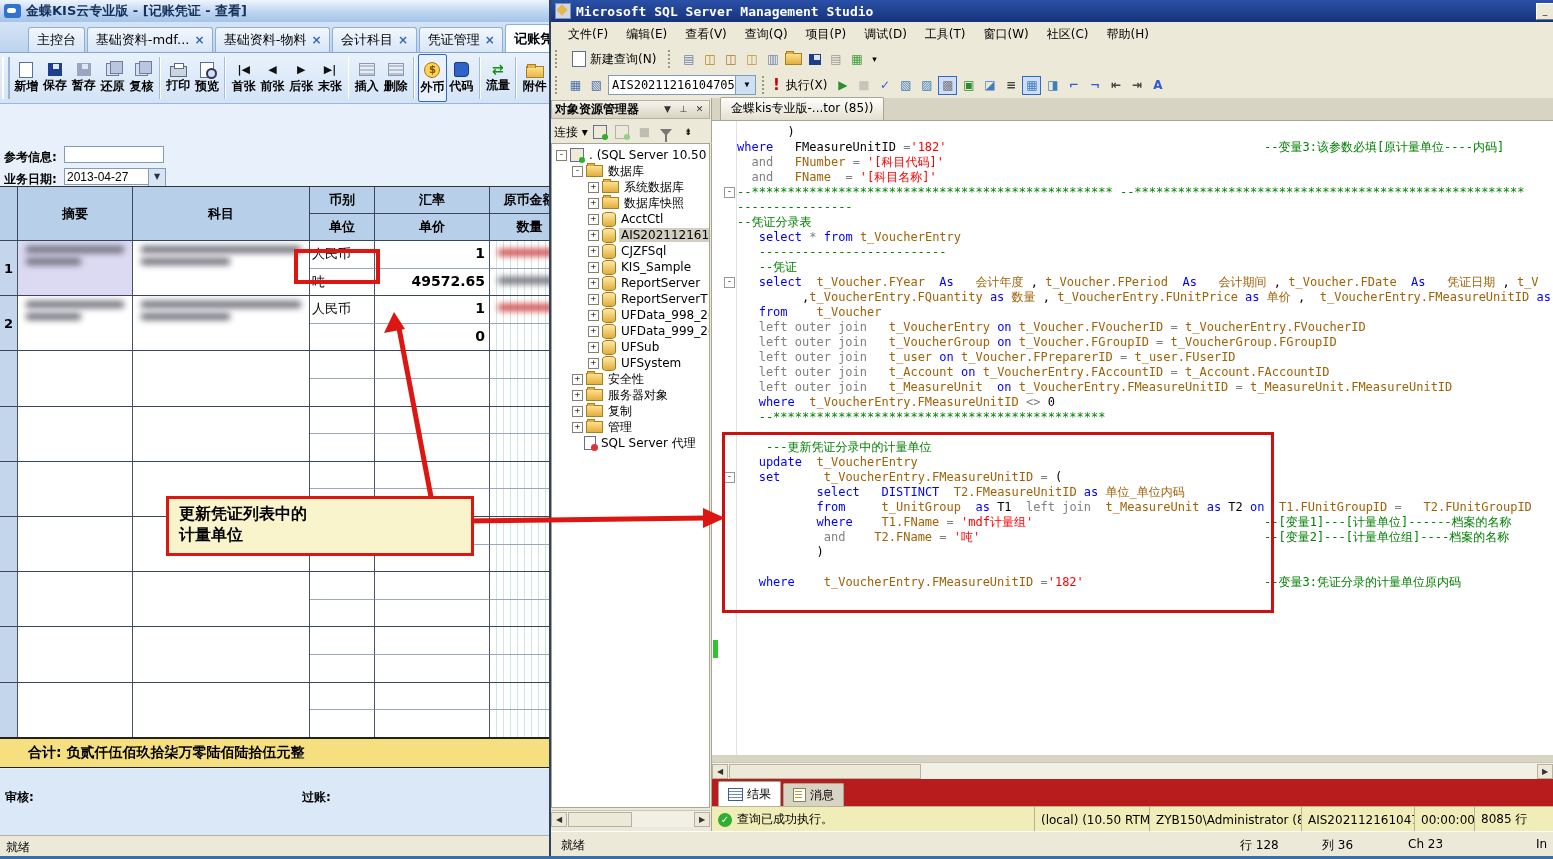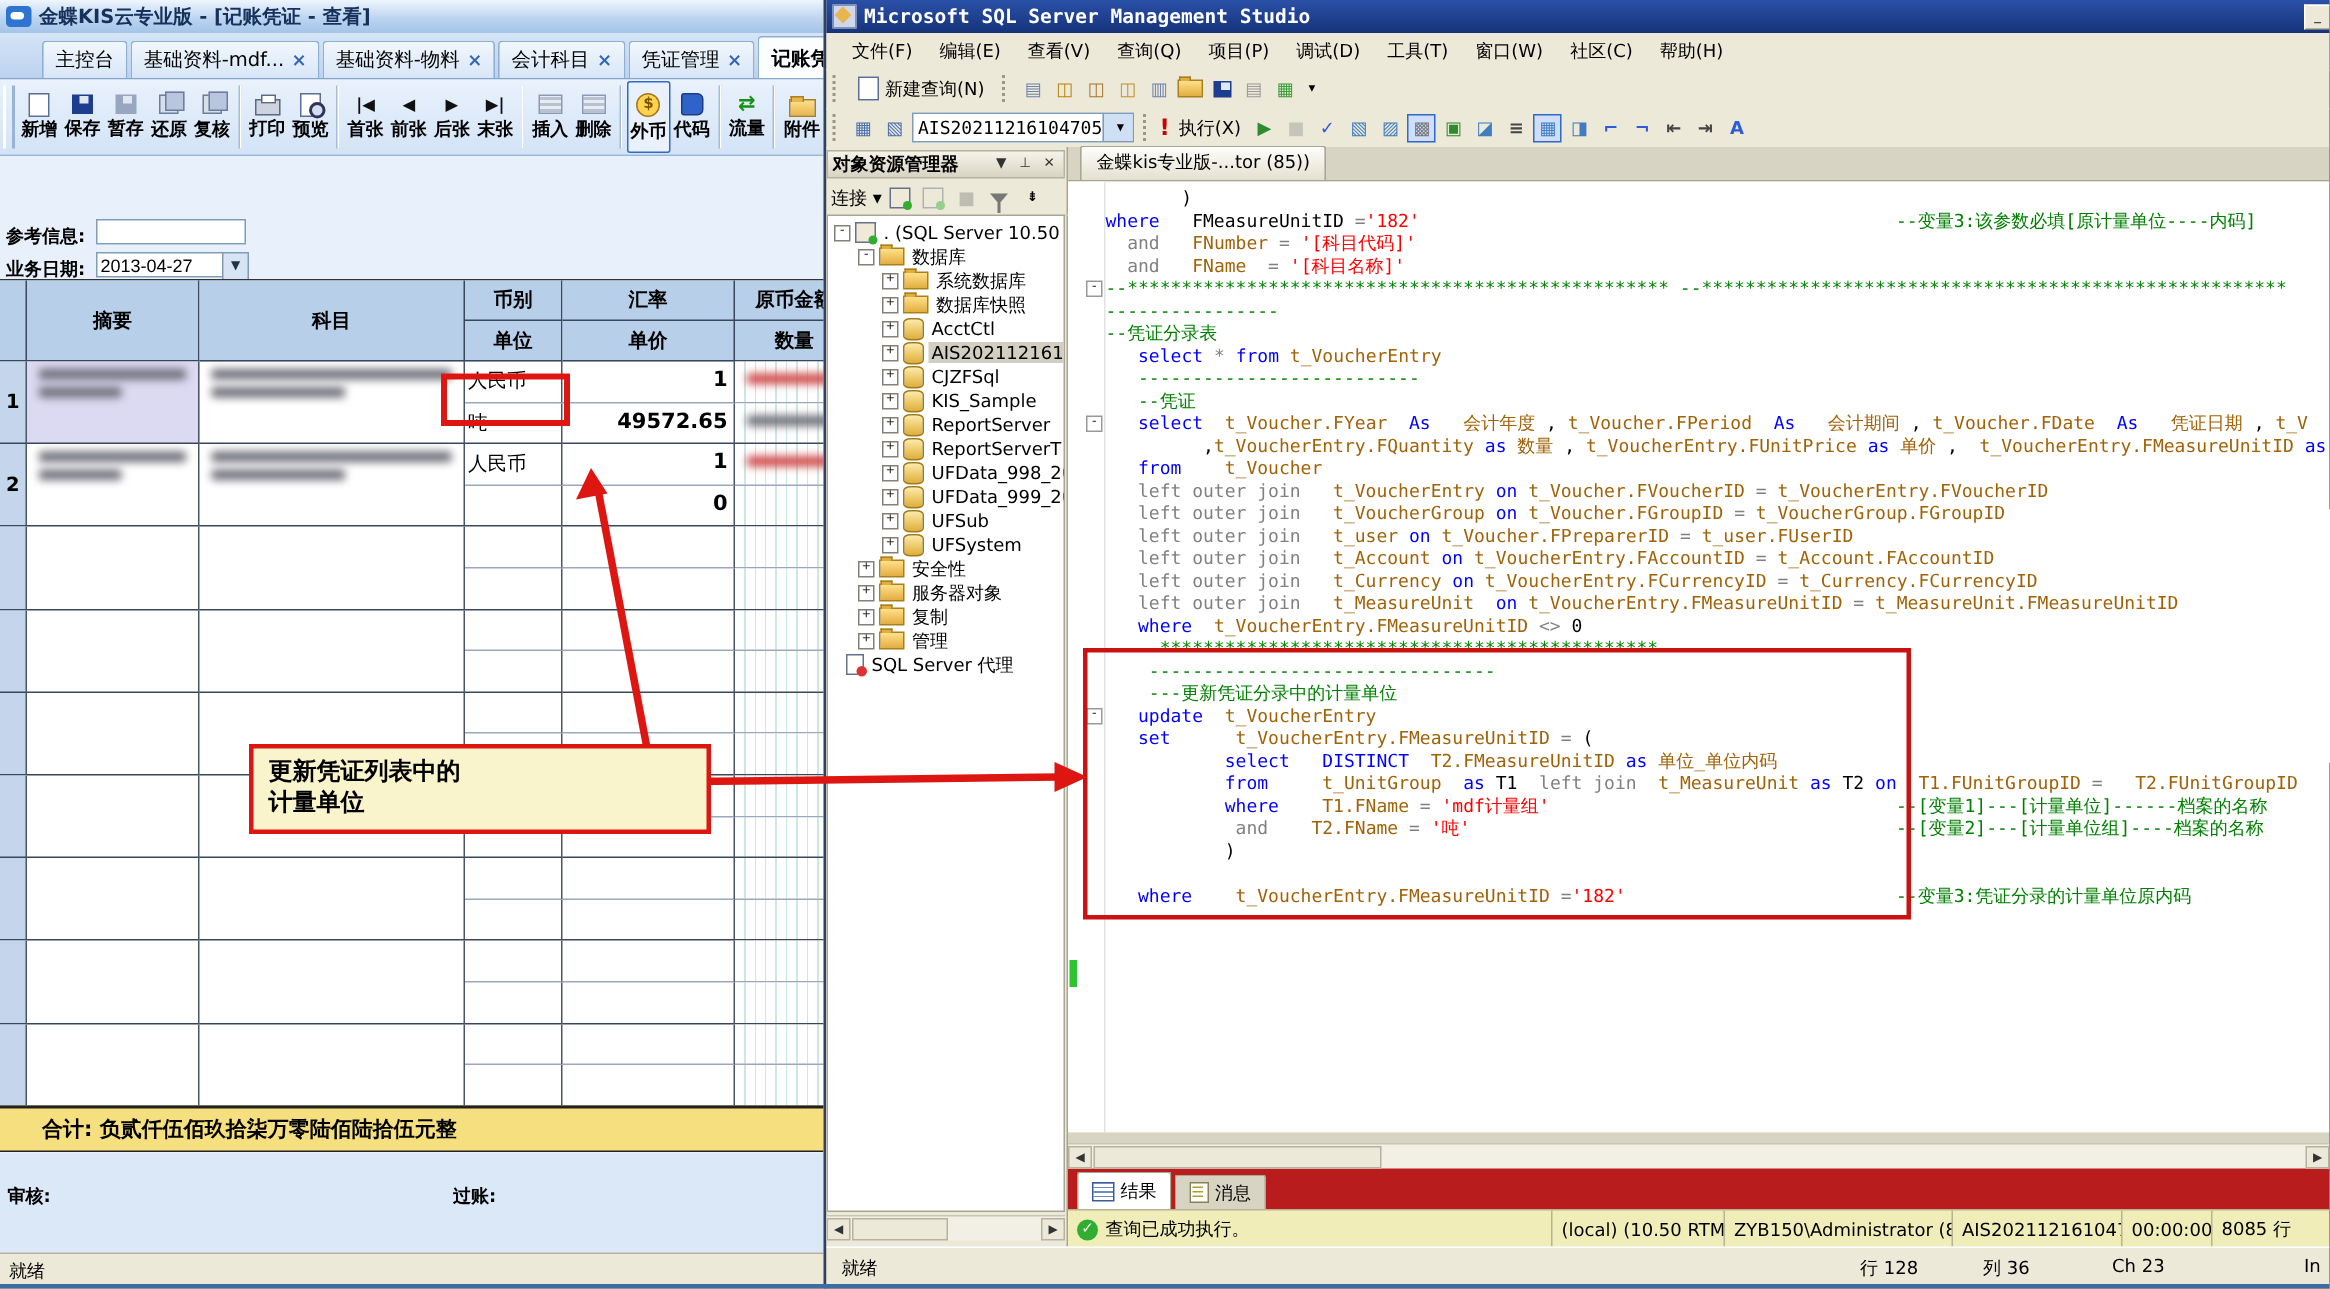--- a/index.html
+++ b/index.html
@@ -568,21 +568,21 @@
         <div class="trow" style="padding-left: 20px;">
           <span class="xb">+</span>
           <span class="ti ti-folder"></span>
           <span class="tlabel">复制</span>
         </div>
         <div class="trow" style="padding-left: 20px;">
           <span class="xb">+</span>
           <span class="ti ti-folder"></span>
           <span class="tlabel">管理</span>
         </div>
-        <div class="trow" style="">
+        <div class="trow" style="padding-left: 20px;">
           <span class="xspace"></span>
           <span class="ti ti-agent"></span>
           <span class="tlabel">SQL Server 代理</span>
         </div>
       </div>
     <div class="hscroll" style="left:0;top:712px;width:159px;">
       <span class="sarrow">◀</span>
       <span class="sthumb" style="width:62px;"></span>
       <span class="sarrow" style="margin-left:auto;">▶</span>
     </div>
@@ -609,21 +609,20 @@
         <div class="cl"><span class="c-p">   </span><span class="c-k">select</span><span class="c-p"> </span><span class="c-o">*</span><span class="c-p"> </span><span class="c-k">from</span><span class="c-p"> </span><span class="c-t">t_VoucherEntry</span></div>
         <div class="cl"><span class="c-c">   --------------------------</span></div>
         <div class="cl"><span class="c-c">   --凭证</span></div>
         <div class="cl"><span class="c-p">   </span><span class="c-k">select</span><span class="c-p">  </span><span class="c-t">t_Voucher.FYear</span><span class="c-p">  </span><span class="c-k">As</span><span class="c-p">   </span><span class="c-t">会计年度</span><span class="c-p"> , </span><span class="c-t">t_Voucher.FPeriod</span><span class="c-p">  </span><span class="c-k">As</span><span class="c-p">   </span><span class="c-t">会计期间</span><span class="c-p"> , </span><span class="c-t">t_Voucher.FDate</span><span class="c-p">  </span><span class="c-k">As</span><span class="c-p">   </span><span class="c-t">凭证日期</span><span class="c-p"> , </span><span class="c-t">t_V</span></div>
         <div class="cl"><span class="c-p">         ,</span><span class="c-t">t_VoucherEntry.FQuantity</span><span class="c-p"> </span><span class="c-k">as</span><span class="c-p"> </span><span class="c-t">数量</span><span class="c-p"> , </span><span class="c-t">t_VoucherEntry.FUnitPrice</span><span class="c-p"> </span><span class="c-k">as</span><span class="c-p"> </span><span class="c-t">单价</span><span class="c-p"> ,  </span><span class="c-t">t_VoucherEntry.FMeasureUnitID</span><span class="c-p"> </span><span class="c-k">as</span></div>
         <div class="cl"><span class="c-k">   from</span><span class="c-p">    </span><span class="c-t">t_Voucher</span></div>
         <div class="cl"><span class="c-g">   left outer join</span><span class="c-p">   </span><span class="c-t">t_VoucherEntry</span><span class="c-p"> </span><span class="c-k">on</span><span class="c-p"> </span><span class="c-t">t_Voucher.FVoucherID</span><span class="c-p"> </span><span class="c-o">=</span><span class="c-p"> </span><span class="c-t">t_VoucherEntry.FVoucherID</span></div>
         <div class="cl"><span class="c-g">   left outer join</span><span class="c-p">   </span><span class="c-t">t_VoucherGroup</span><span class="c-p"> </span><span class="c-k">on</span><span class="c-p"> </span><span class="c-t">t_Voucher.FGroupID</span><span class="c-p"> </span><span class="c-o">=</span><span class="c-p"> </span><span class="c-t">t_VoucherGroup.FGroupID</span></div>
         <div class="cl"><span class="c-g">   left outer join</span><span class="c-p">   </span><span class="c-t">t_user</span><span class="c-p"> </span><span class="c-k">on</span><span class="c-p"> </span><span class="c-t">t_Voucher.FPreparerID</span><span class="c-p"> </span><span class="c-o">=</span><span class="c-p"> </span><span class="c-t">t_user.FUserID</span></div>
         <div class="cl"><span class="c-g">   left outer join</span><span class="c-p">   </span><span class="c-t">t_Account</span><span class="c-p"> </span><span class="c-k">on</span><span class="c-p"> </span><span class="c-t">t_VoucherEntry.FAccountID</span><span class="c-p"> </span><span class="c-o">=</span><span class="c-p"> </span><span class="c-t">t_Account.FAccountID</span></div>
-        <div class="cl"><span class="c-g">   left outer join</span><span class="c-p">   </span><span class="c-t">t_Currency</span><span class="c-p"> </span><span class="c-k">on</span><span class="c-p"> </span><span class="c-t">t_VoucherEntry.FCurrencyID</span><span class="c-p"> </span><span class="c-o">=</span><span class="c-p"> </span><span class="c-t">t_Currency.FCurrencyID</span></div>
         <div class="cl"><span class="c-g">   left outer join</span><span class="c-p">   </span><span class="c-t">t_MeasureUnit</span><span class="c-p">  </span><span class="c-k">on</span><span class="c-p"> </span><span class="c-t">t_VoucherEntry.FMeasureUnitID</span><span class="c-p"> </span><span class="c-o">=</span><span class="c-p"> </span><span class="c-t">t_MeasureUnit.FMeasureUnitID</span></div>
         <div class="cl"><span class="c-k">   where</span><span class="c-p">  </span><span class="c-t">t_VoucherEntry.FMeasureUnitID</span><span class="c-p"> </span><span class="c-o">&lt;&gt;</span><span class="c-p"> 0</span></div>
         <div class="cl"><span class="c-c">   --**********************************************</span></div>
         <div class="cl"><span class="c-c">    --------------------------------</span></div>
         <div class="cl"><span class="c-c">    ---更新凭证分录中的计量单位</span></div>
         <div class="cl"><span class="c-k">   update</span><span class="c-p">  </span><span class="c-t">t_VoucherEntry</span></div>
         <div class="cl"><span class="c-k">   set</span><span class="c-p">      </span><span class="c-t">t_VoucherEntry.FMeasureUnitID</span><span class="c-p"> </span><span class="c-o">=</span><span class="c-p"> (</span></div>
         <div class="cl"><span class="c-p">           </span><span class="c-k">select</span><span class="c-p">   </span><span class="c-k">DISTINCT</span><span class="c-p">  </span><span class="c-t">T2.FMeasureUnitID</span><span class="c-p"> </span><span class="c-k">as</span><span class="c-p"> </span><span class="c-t">单位_单位内码</span></div>
         <div class="cl"><span class="c-p">           </span><span class="c-k">from</span><span class="c-p">     </span><span class="c-t">t_UnitGroup</span><span class="c-p">  </span><span class="c-k">as</span><span class="c-p"> T1  </span><span class="c-g">left join</span><span class="c-p">  </span><span class="c-t">t_MeasureUnit</span><span class="c-p"> </span><span class="c-k">as</span><span class="c-p"> T2 </span><span class="c-k">on</span><span class="c-p">  </span><span class="c-t">T1.FUnitGroupID</span><span class="c-p"> </span><span class="c-o">=</span><span class="c-p">   </span><span class="c-t">T2.FUnitGroupID</span></div>
         <div class="cl"><span class="c-p">           </span><span class="c-k">where</span><span class="c-p">    </span><span class="c-t">T1.FName</span><span class="c-p"> </span><span class="c-o">=</span><span class="c-p"> </span><span class="c-r">'mdf计量组'</span><span class="tail c-c">--[变量1]---[计量单位]------档案的名称</span></div>

